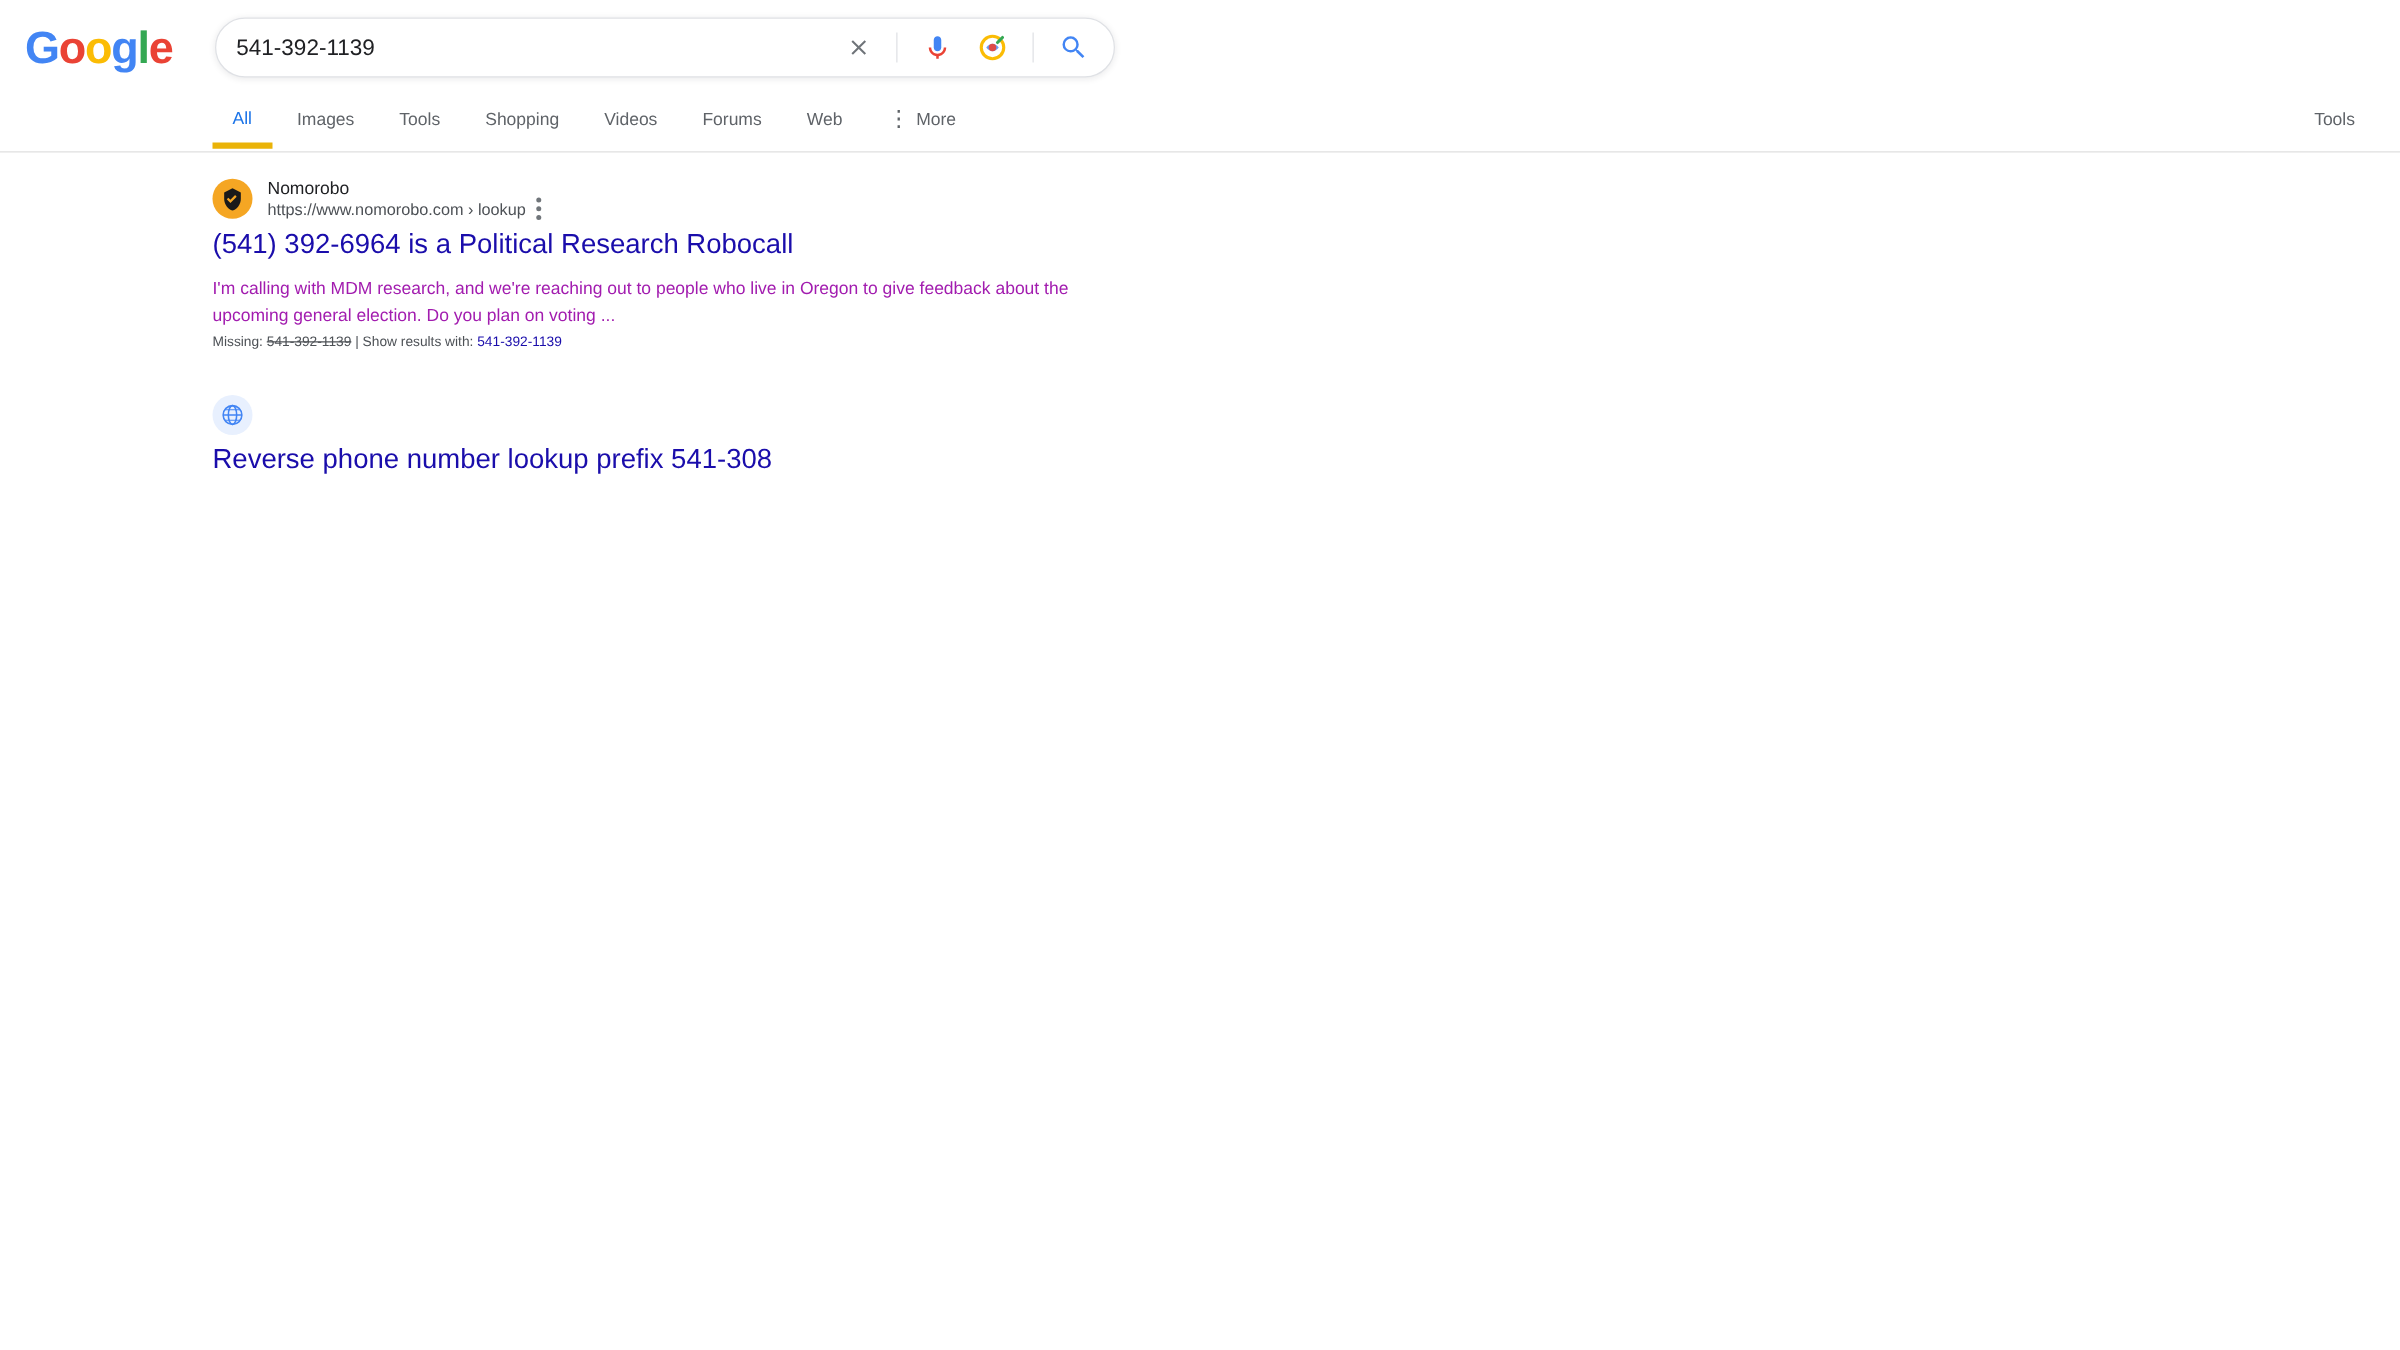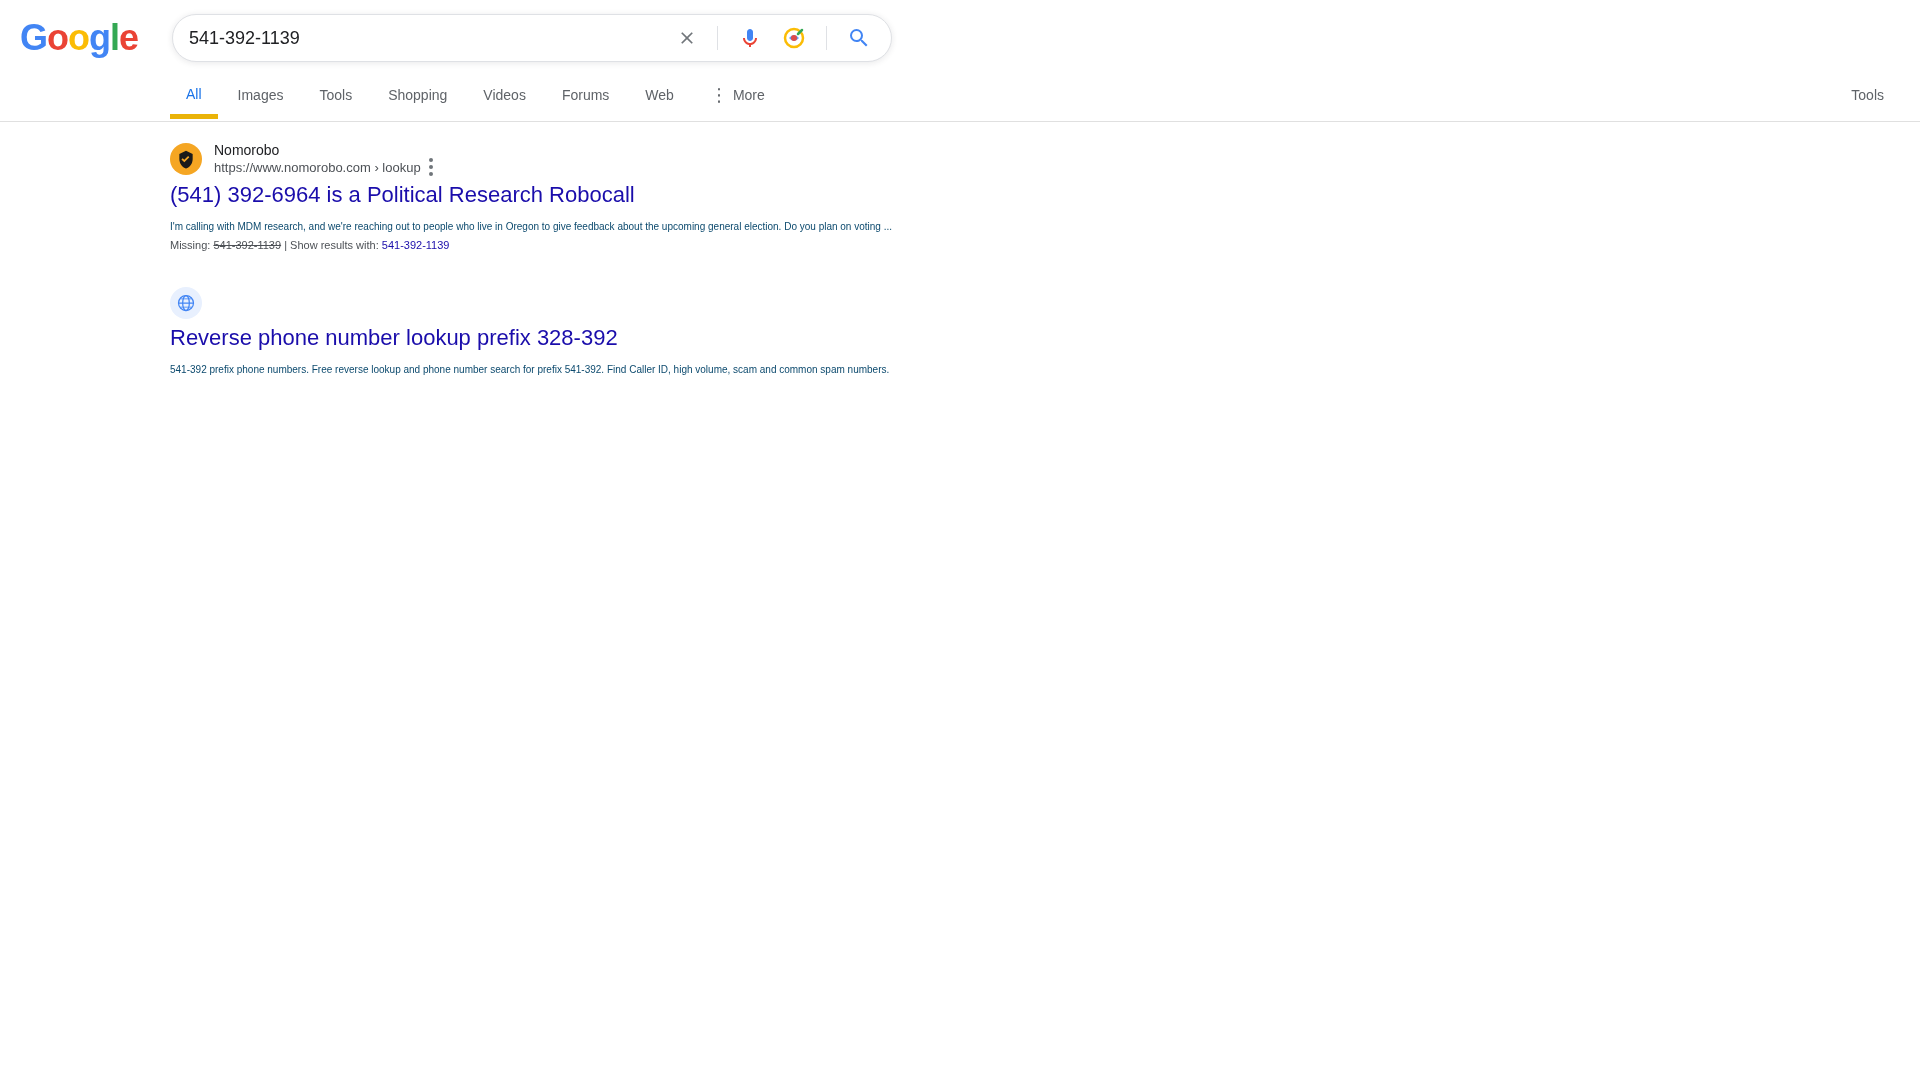--- a/index.html
+++ b/index.html
@@ -192,22 +192,22 @@
       font-size: 22px;
       color: #1a0dab;
       cursor: pointer;
       margin-bottom: 8px;
       line-height: 1.4;
       text-decoration: none;
       display: block;
     }
 
     .result-snippet {
-      font-size: 10px;
-      color: #0c4a6e;
+      font-size: 14px;
+      color: #a21caf;
       line-height: 1.6;
       max-width: 740px;
     }
 
     .result-missing {
       font-size: 11px;
       color: #4d5156;
       margin-top: 4px;
     }
     .result-missing s {
@@ -354,17 +354,16 @@
           <circle cx="12" cy="12" r="9" fill="none" stroke="#4285F4" stroke-width="1.5"></circle>
           <ellipse cx="12" cy="12" rx="4" ry="9" fill="none" stroke="#4285F4" stroke-width="1.5"></ellipse>
           <line x1="3" y1="12" x2="21" y2="12" stroke="#4285F4" stroke-width="1.5"></line>
           <line x1="5" y1="7" x2="19" y2="7" stroke="#4285F4" stroke-width="1"></line>
           <line x1="5" y1="17" x2="19" y2="17" stroke="#4285F4" stroke-width="1"></line>
         </svg>
       </div>
       <div class="result-source-info">
       </div>
     </div>
-    <a class="result-title" href="#">Reverse phone number lookup prefix 328-392</a>
-    <p class="result-snippet">541-392 prefix phone numbers. Free reverse lookup and phone number search for prefix 541-392. Find Caller ID, high volume, scam and common spam numbers.</p>
+    <a class="result-title" href="#">Reverse phone number lookup prefix 541-308</a>
   </div>
 
 </div>
 
 </body></html>

